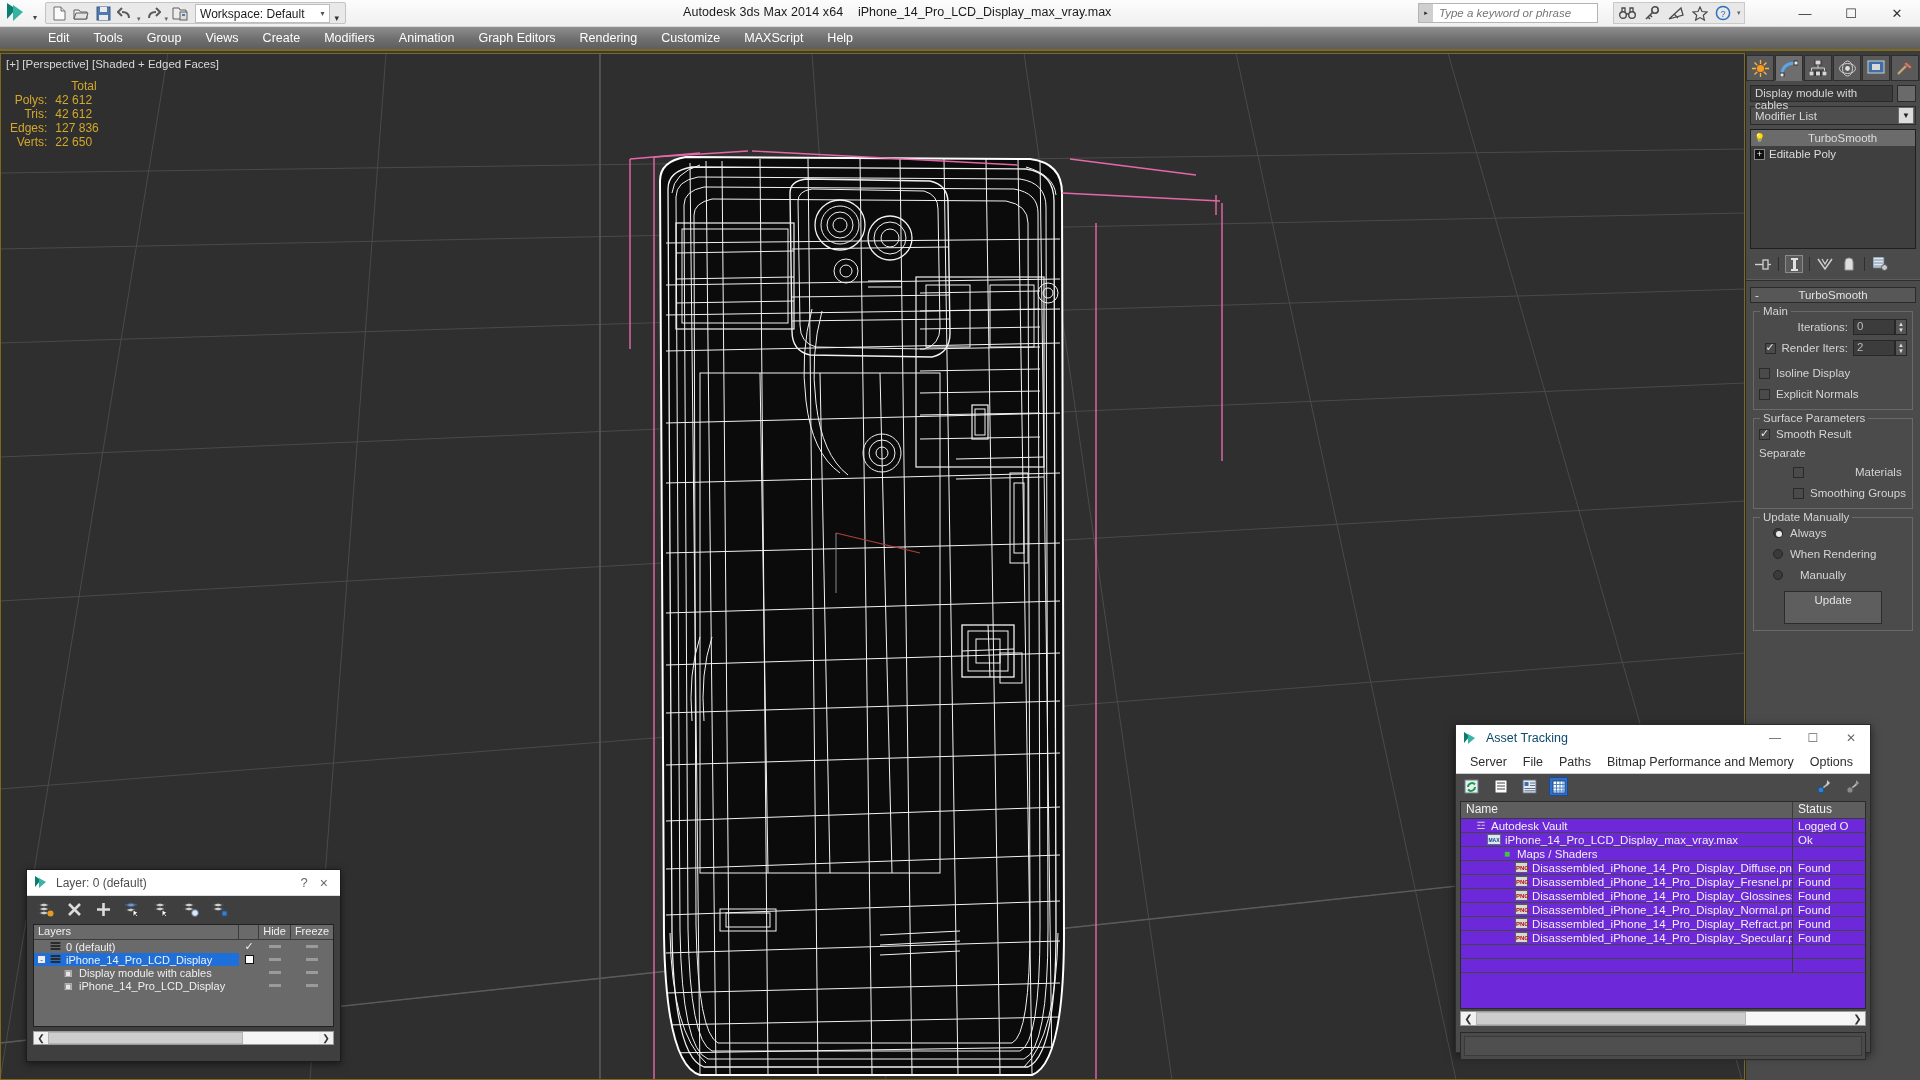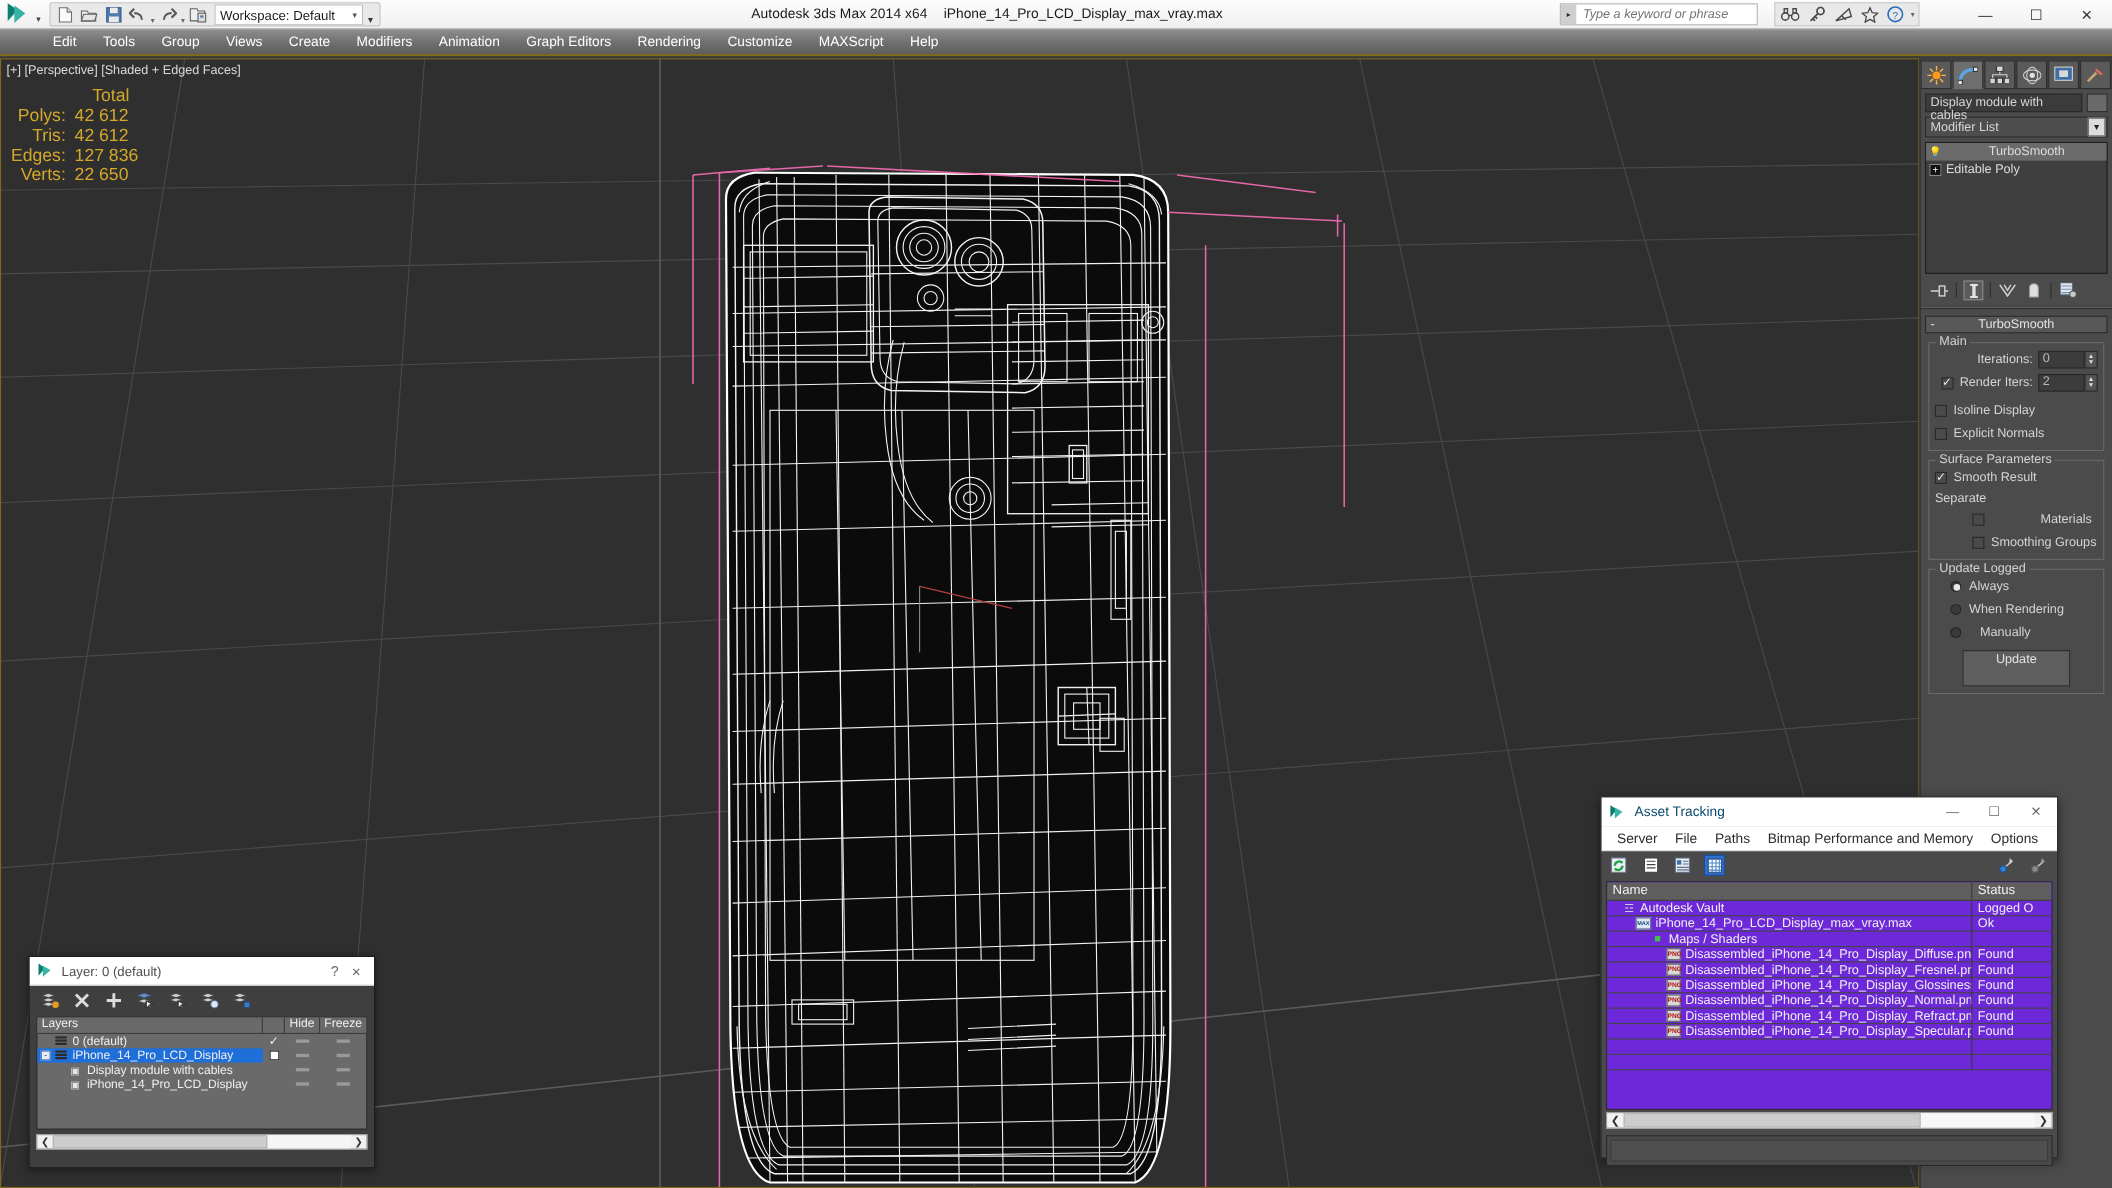--- a/index.html
+++ b/index.html
@@ -52,21 +52,21 @@
   .menuitem { font-size:12.5px; color:#fff; padding:0 12px; line-height:22px; }
 
   
   .viewport { position:absolute; left:0; top:53px; width:1745px; height:1027px;
      background:#2f2f2f; overflow:hidden; }
   .vpborder { position:absolute; left:0; top:53px; width:1745px; height:1027px;
      border:1px solid #7d6a1f; pointer-events:none; }
   .vplabel { position:absolute; left:6px; top:5px; font-size:11.5px; color:#d9d9d9; }
   .stats { position:absolute; left:8px; top:26px; font-size:11.5px; color:#d4a82b; }
   .stats table { border-collapse:collapse; }
-  .stats td { padding:0 2px; font-size:16px; color:#d4a82b; }
+  .stats td { padding:0 2px; font-size:12px; color:#d4a82b; }
   .stats td.k { text-align:right; padding-right:6px; }
   .stats td.h { padding-left:18px; }
 
   .grid { position:absolute; inset:0; }
   .model { position:absolute; inset:0; }
 
   
   .cmdpanel { position:absolute; left:1745px; top:53px; width:175px; height:1027px;
      background:#4b4b4b; border-left:1px solid #2a2a2a; }
   .cptabs { display:flex; height:28px; background:#3c3c3c; padding-top:2px; }
@@ -685,21 +685,21 @@
           <span class="cb"></span>
           <span>Materials</span>
         </div>
         <div class="frow" style="padding-left:34px;">
           <span class="cb"></span>
           <span>Smoothing Groups</span>
         </div>
       </div>
 
       <div class="group">
-        <div class="glabel">Update Logged</div>
+        <div class="glabel">Update Manually</div>
         <div class="frow" style="padding-left:14px;">
           <span class="rb on"></span>
           <span>Always</span>
         </div>
         <div class="frow" style="padding-left:14px;">
           <span class="rb"></span>
           <span>When Rendering</span>
         </div>
         <div class="frow" style="padding-left:14px;gap:10px;">
           <span class="rb"></span>

